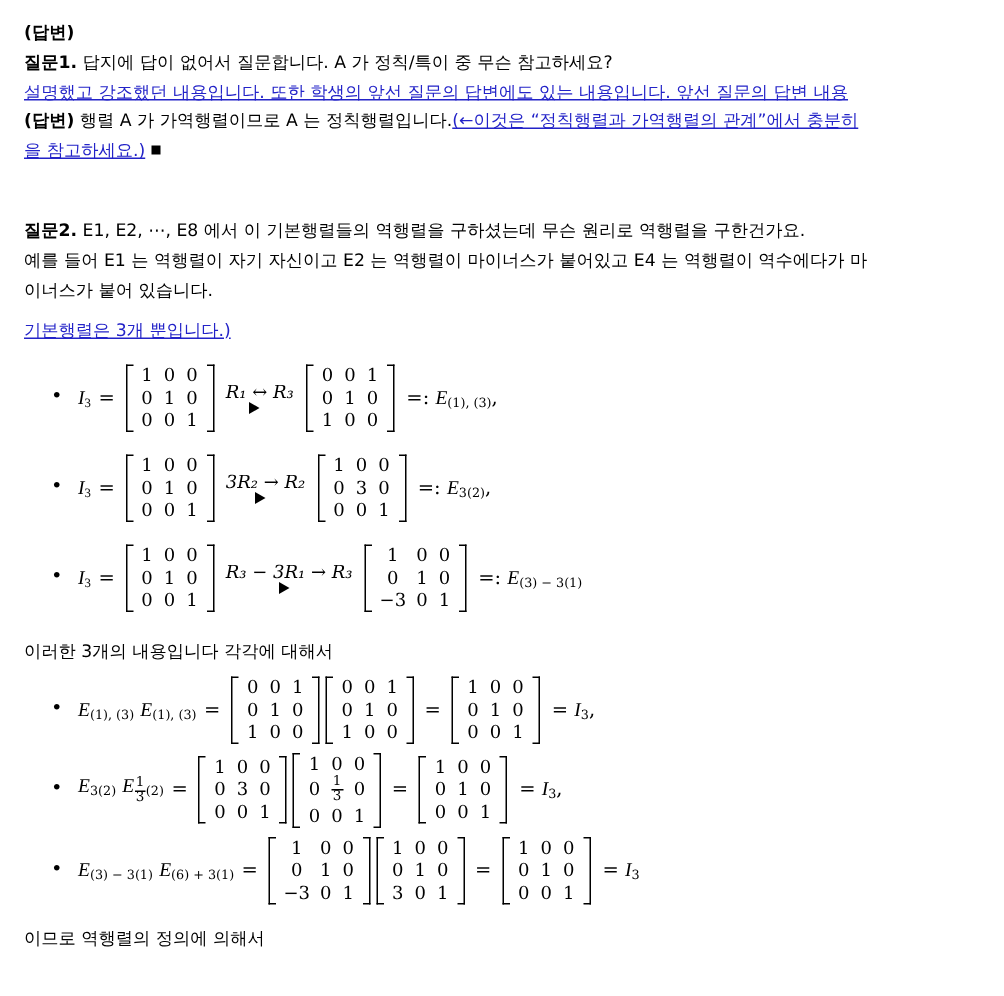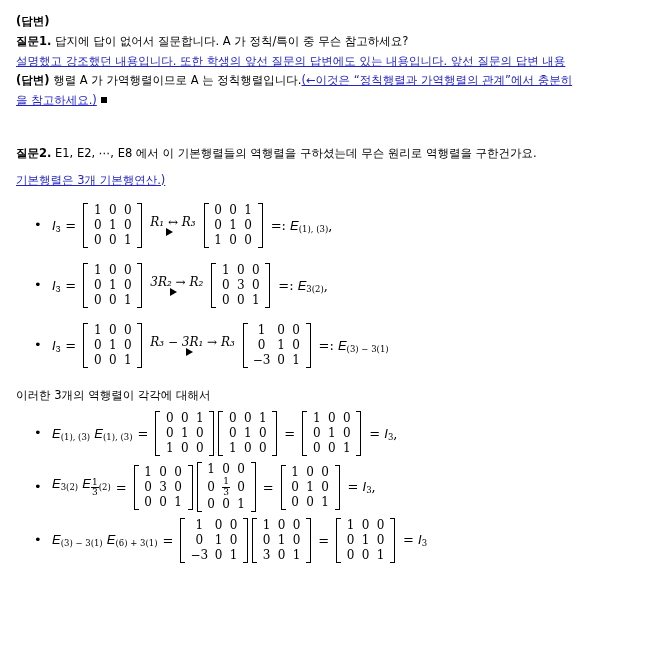--- a/index.html
+++ b/index.html
@@ -44,21 +44,21 @@
     padding-left: 34px;
   }
   .bullet {
     width: 14px;
     font-size: 13px;
     line-height: 1;
     margin-right: 4px;
     margin-top: -2px;
   }
   .it {
-    font-family: Liberation Sans, sans-serif;
+    font-family: Liberation Serif, serif;
     font-style: italic;
     font-size: 13px;
   }
   .rm {
     font-family: "DejaVu Serif", serif;
     font-size: 13px;
   }
   .sub {
     font-size: 8.5px;
     vertical-align: -0.25em;
@@ -203,23 +203,25 @@
   </div>
 
   <div class="gap-lg"></div>
   <div class="gap-sm"></div>
 
   <div class="block">
     <p class="line">
       <span class="bold">질문2.</span>
       <span>E1, E2, ⋯, E8 에서 이 기본행렬들의 역행렬을 구하셨는데 무슨 원리로 역행렬을 구한건가요.</span>
     </p>
+    <p class="line">예를 들어 E1 는 역행렬이 자기 자신이고 E2 는 역행렬이 마이너스가 붙어있고 E4 는 역행렬이 역수에다가 마</p>
+    <p class="line">이너스가 붙어 있습니다.</p>
     <div class="gap-sm"></div>
     <p class="line">
-      <span class="link">기본행렬은 3개 기본행연산.)</span>
+      <span class="link">기본행렬은 3개 뿐입니다.)</span>
     </p>
   </div>
 
   <div class="gap-sm"></div>
 
   <div>
 
     <div class="bullet-row">
       <span class="bullet">•</span>
       <span class="it">I<span class="sub">3</span></span>
@@ -375,21 +377,21 @@
               </tr>
             </tbody>
           </table>
       </span>
       <span class="txt-after">=: <span class="it">E</span><span class="sub">(3) − 3(1)</span></span>
     </div>
   </div>
 
   <div class="gap-sm"></div>
 
-  <p class="para">이러한 3개의 역행렬이 각각에 대해서</p>
+  <p class="para">이러한 3개의 내용입니다 각각에 대해서</p>
 
   <div class="gap-sm"></div>
 
   <div>
 
     <div class="bullet-row">
       <span class="bullet">•</span>
       <span class="rm"><span class="it">E</span><span class="sub">(1), (3)</span> <span class="it">E</span><span class="sub">(1), (3)</span></span>
       <span class="eq">=</span>
       <span class="matrix">
@@ -597,14 +599,15 @@
               </tr>
             </tbody>
           </table>
       </span>
       <span class="txt-after">= <span class="it">I</span><span class="sub">3</span></span>
     </div>
   </div>
 
   <div class="gap-sm"></div>
 
+  <p class="para">이므로 역행렬의 정의에 의해서</p>
 
 </div>
 
 </body></html>

